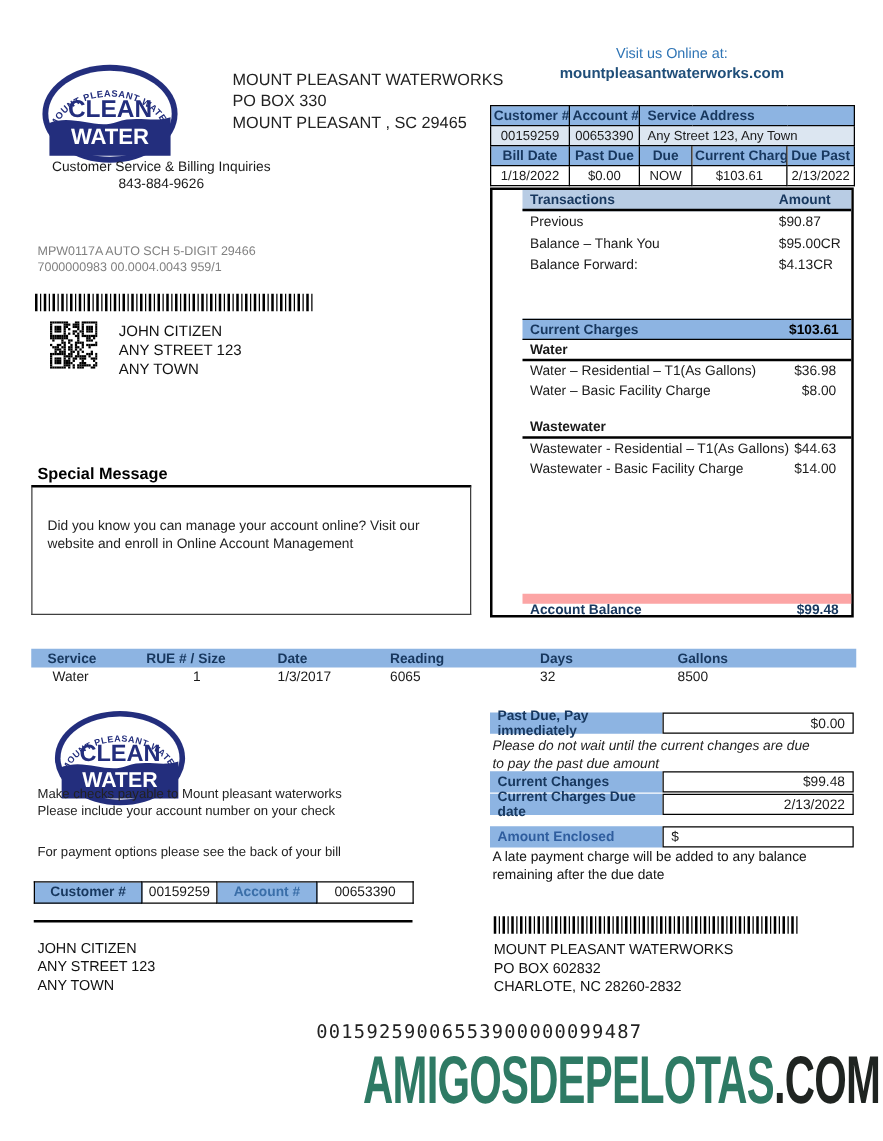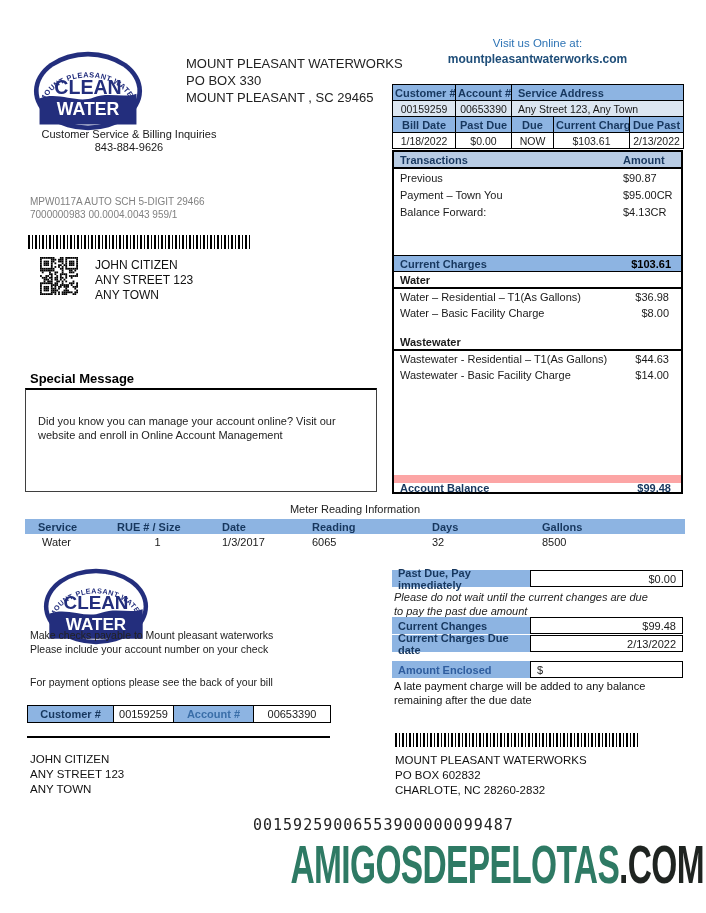--- a/index.html
+++ b/index.html
@@ -26,21 +26,21 @@
   .recipient { font-size:12px; line-height:15px; color:#111; }
 
   
   table.info { border-collapse:collapse; width:291px; table-layout:fixed; }
   table.info td { border:1px solid #000; height:16px; text-align:center; font-size:10.5px; padding:0 2px; overflow:hidden; white-space:nowrap; }
   table.info td.hd { background:#8db4e2; color:#17375e; font-weight:bold; font-size:11px; }
   table.info td.lt { background:#dce6f1; }
   table.info td.left { text-align:left; padding-left:6px; }
 
   
-  .tx-box { left:392px; top:150px; width:291px; height:344px; border:2px solid #000; display:flex; flex-direction:column; background:#fff; }
+  .tx-box { left:392px; top:150px; width:291px; height:344px; border:2px solid #000; display:flex; flex-direction:column; background:#fff;padding-left:24px; }
   .tx-head { height:17px; background:#b8cce4; border-bottom:2px solid #000; display:grid; grid-template-columns:1fr 58px; align-items:center; padding-left:6px; font-weight:bold; color:#17375e; font-size:11px; }
   .tx-row { display:grid; grid-template-columns:1fr 58px; align-items:center; height:17px; padding-left:6px; font-size:11px; }
   .cc-row { margin-top:35px; background:#8db4e2; border-top:1px solid #000; border-bottom:1px solid #000; height:17px; display:flex; justify-content:space-between; align-items:center; padding:0 10px 0 6px; font-size:11px; }
   .cc-row .lbl { font-weight:bold; color:#17375e; }
   .cc-row .amt { font-weight:bold; color:#000; }
   .sec-title { height:17px; line-height:17px; padding-left:6px; font-weight:bold; font-size:11px; border-bottom:2px solid #000; }
   .chg-row { display:flex; justify-content:space-between; align-items:center; height:16px; padding:0 12px 0 6px; font-size:11px; }
   .ab-row { border-top:8px solid #fca5a5; height:17px; display:flex; justify-content:space-between; align-items:center; padding:0 10px 0 6px; font-weight:bold; color:#17375e; font-size:11px; }
   .spacer { flex:1; }
   .gap12 { height:13px; }
@@ -168,21 +168,21 @@
   <div class="abs tx-box">
     <div class="tx-head">
       <span>Transactions</span>
       <span>Amount</span>
     </div>
     <div class="tx-row">
       <span>Previous</span>
       <span>$90.87</span>
     </div>
     <div class="tx-row">
-      <span>Payment – Town You</span>
+      <span>Balance – Thank You</span>
       <span>$95.00CR</span>
     </div>
     <div class="tx-row">
       <span>Balance Forward:</span>
       <span>$4.13CR</span>
     </div>
 
     <div class="cc-row">
       <span class="lbl">Current Charges</span>
       <span class="amt">$103.61</span>
@@ -541,21 +541,20 @@
     <div>JOHN CITIZEN</div>
     <div>ANY STREET 123</div>
     <div>ANY TOWN</div>
   </div>
 
   <div class="abs sm-title">Special Message</div>
   <div class="abs sm-box">
     <div class="sm-body">Did you know you can manage your account online? Visit our website and enroll in Online Account Management</div>
   </div>
 
-  <div class="abs meter-title">Meter Reading Information</div>
   <div class="abs meter-grid">
     <div class="m-head">
       <div>Service</div>
       <div>RUE # / Size</div>
       <div>Date</div>
       <div>Reading</div>
       <div>Days</div>
       <div>Gallons</div>
     </div>
     <div class="m-row">

